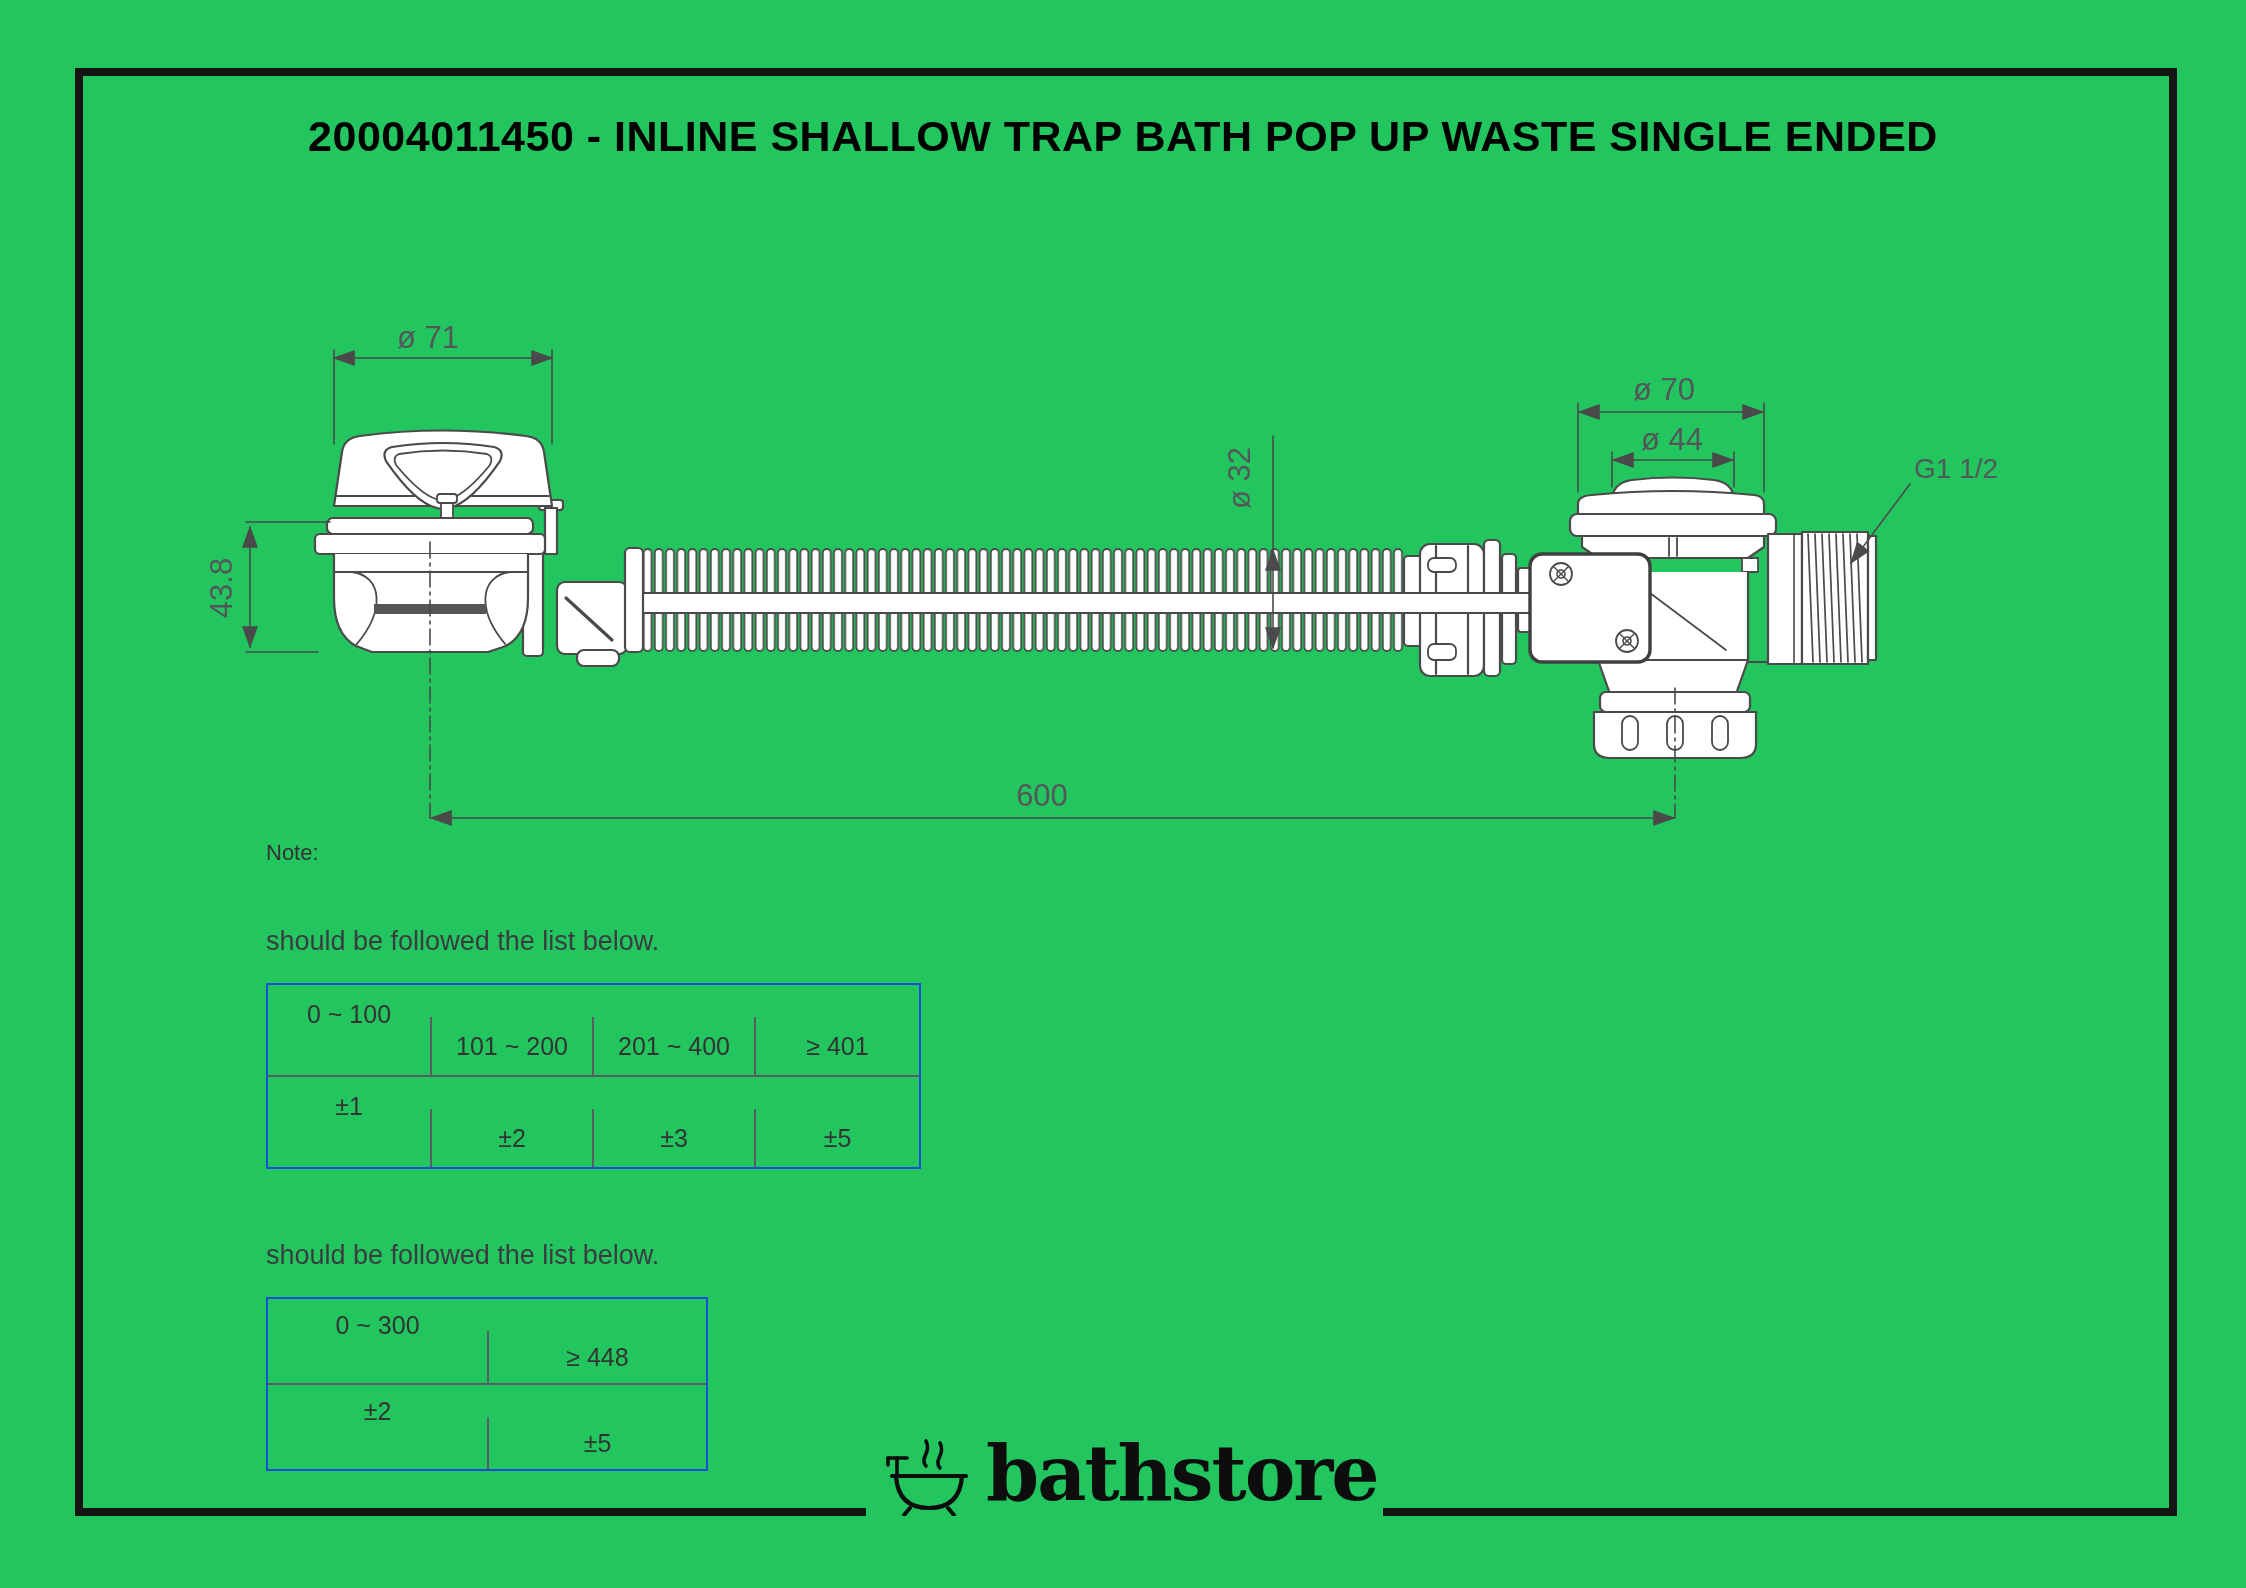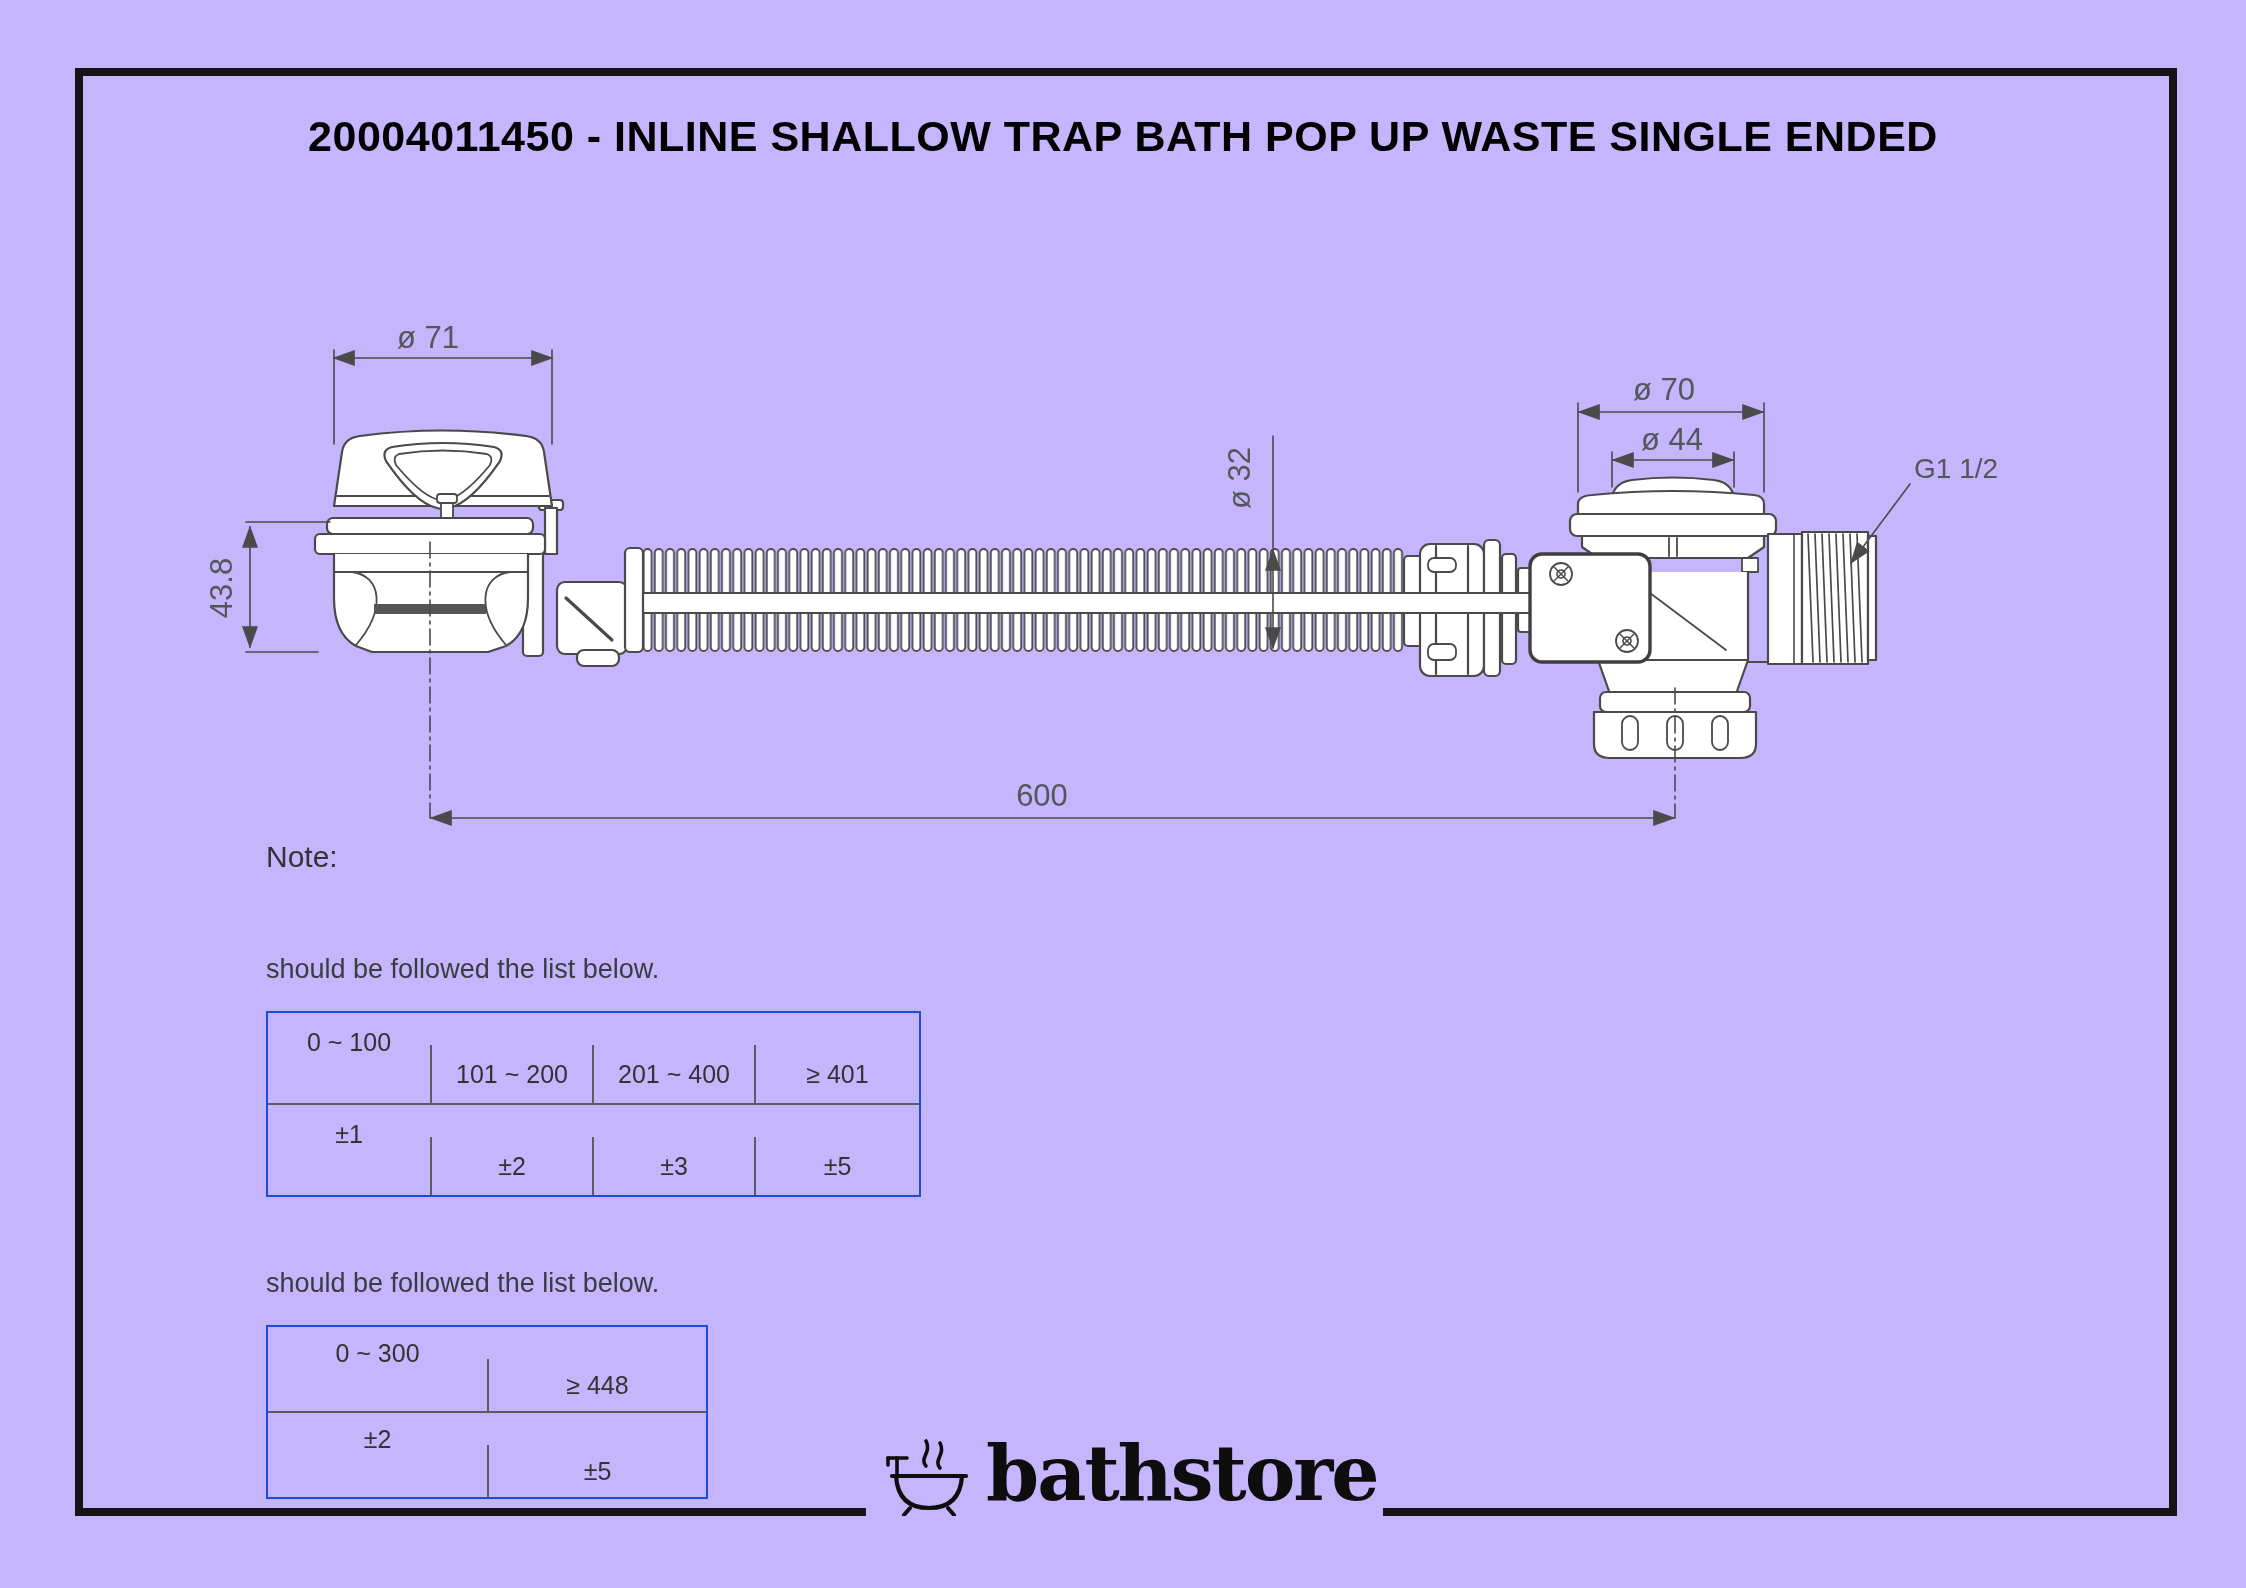--- a/index.html
+++ b/index.html
@@ -1,24 +1,24 @@
 <!DOCTYPE html>
 <html><head>
 <meta charset="utf-8">
 <style>
   html,body{margin:0;padding:0;background:#f5f5f5;}
-  .sheet{position:relative;width:2246px;height:1588px;background:#c4b5fd;overflow:hidden;
+  .sheet{position:relative;width:2246px;height:1588px;background:#22c55e;overflow:hidden;
          font-family:"Liberation Sans",sans-serif;}
   .frame-seg{position:absolute;background:#141414;}
   .title{position:absolute;left:80px;right:80px;top:112px;text-align:center;
          font-size:43px;font-weight:bold;color:#000;letter-spacing:.5px;white-space:nowrap;}
   svg.draw{position:absolute;left:0;top:0;}
   .dim-text{font-family:"Liberation Sans",sans-serif;font-size:31px;fill:#54575a;}
   .note-block{position:absolute;left:266px;top:840px;color:#3a3d40;}
-  .note-head{font-size:30px;margin:0 0 35px 0;color:#333;}
+  .note-head{font-size:22px;margin:0 0 15px 0;color:#333;}
   .note-par{font-size:27px;line-height:40px;margin:0;}
   .tol-table{border:2px solid #1d4ed8;margin-top:22px;display:inline-block;}
   .tr{display:flex;}
   .tr + .tr{border-top:2px solid #5a5d60;}
   .td{display:flex;align-items:center;justify-content:center;font-size:25px;color:#333;
       height:58px;box-sizing:border-box;}
   .td + .td{border-left:2px solid #5a5d60;margin-top:32px;}
   .t1 .td{width:162px;}
   .t1 .td.w4{width:165px;}
   .t2 .td{width:219px;height:52px;}

